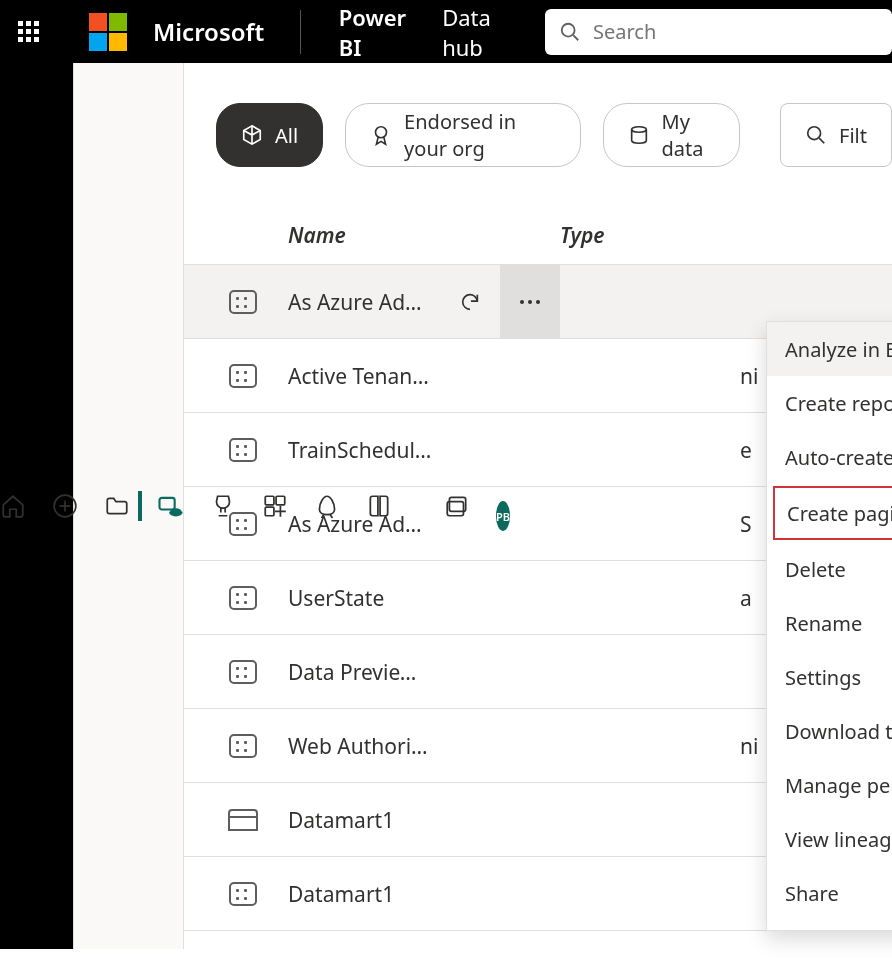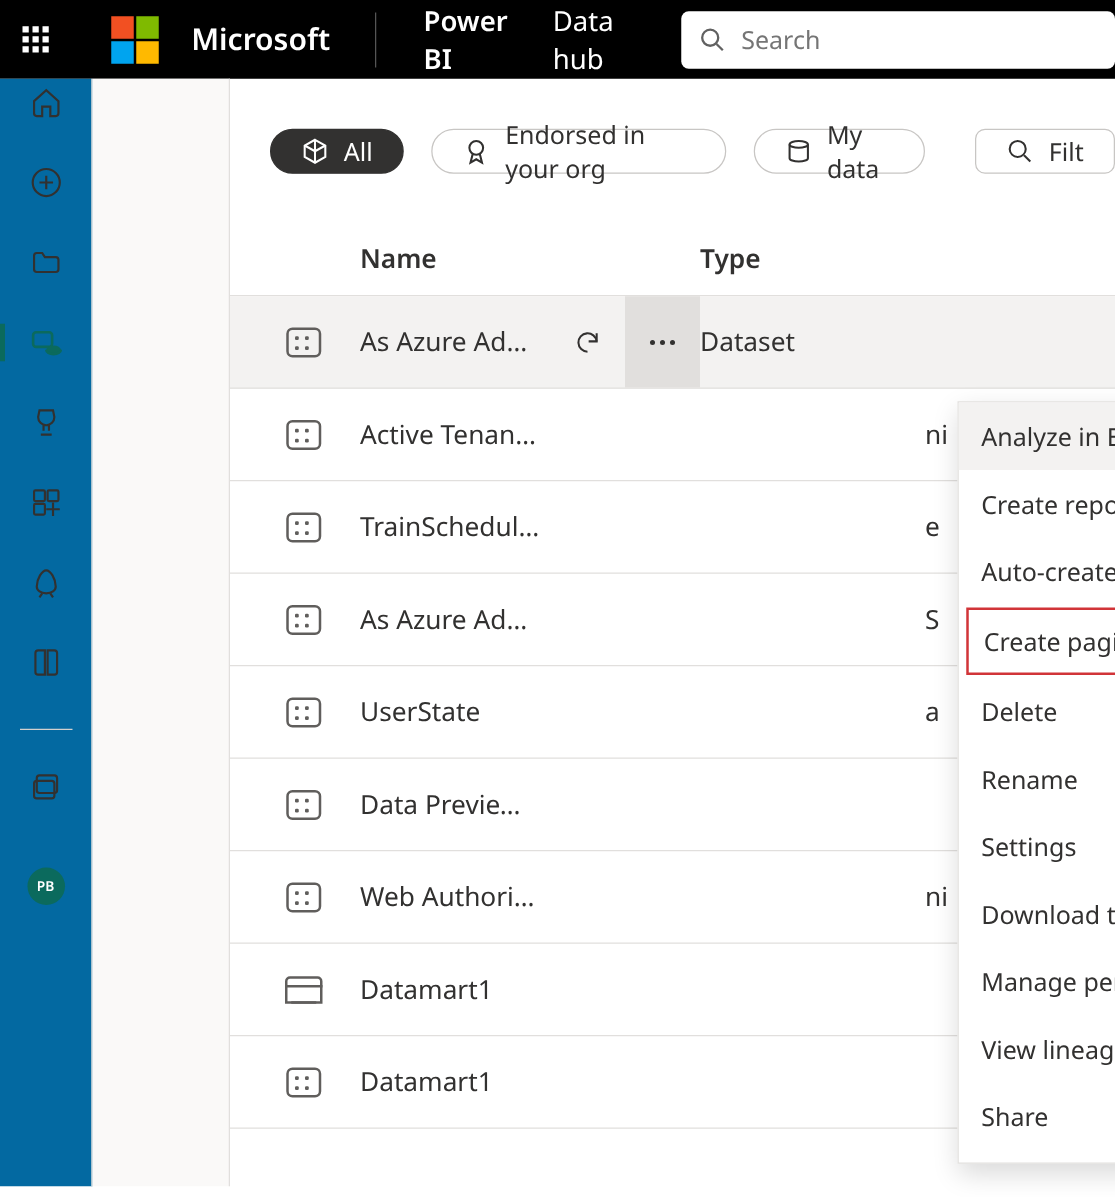--- a/index.html
+++ b/index.html
@@ -53,24 +53,24 @@
     border: none; outline: none; font-size: 20px; color: #616161; flex: 1;
   }
 
   .body { display: flex; height: calc(958px - 72px); }
 
   
   .rail {
     width: 74px;
     border-right: 1px solid #e1dfdd;
     display: flex;
-    flex-direction: column;
+    flex-direction: row;
     align-items: center;
     gap: 26px;
-    background: #0369a1;
+    background: #000000;
   }
   .rail .nav-item {
     width: 38px; height: 38px;
     display: flex; align-items: center; justify-content: center;
     color: #323130;
     position: relative;
     cursor: pointer;
   }
   .rail .nav-item.active { color: #0b6a5d; }
   .rail .nav-item.active::before {
@@ -96,21 +96,21 @@
   .blank-col { width: 110px; background: #faf9f8; border-right: 1px solid #e1dfdd; }
 
   .main { flex: 1; padding: 40px 0 0 0; position: relative; }
 
   .pillbar {
     display: flex;
     gap: 22px;
     padding-left: 32px;
   }
   .pill {
-    height: 36px;
+    height: 64px;
     border-radius: 24px;
     border: 1px solid #c8c6c4;
     background: #fff;
     display: flex; align-items: center; gap: 12px;
     padding: 0 24px;
     font-size: 20px;
     color: #323130;
     cursor: pointer;
   }
   .pill.active { background: #323130; color: #fff; border-color: #323130; }
@@ -120,21 +120,21 @@
     margin-top: 38px;
     width: 100%;
   }
   .th-row, .tr {
     display: grid;
     grid-template-columns: 90px 1fr 60px 60px 180px 1fr;
     align-items: center;
     border-bottom: 1px solid #e1dfdd;
     padding-left: 14px;
   }
-  .th-row { height: 60px; font-size: 21px; font-weight: 600; color: #323130; }
+  .th-row { height: 60px; font-size: 21px; font-weight: 600; color: #323130; font-style: italic; }
   .tr { height: 74px; font-size: 21px; color: #323130; }
   .tr.hover { background: #f3f2f1; }
   .tr.hover .more-cell { background: #e1dfdd; }
   .th-row .th-name { grid-column: 2 / span 3; }
   .cell-icon { display: flex; justify-content: center; }
   .more-cell { height: 100%; display:flex; align-items:center; justify-content:center; cursor:pointer; }
 
   .name-cell { white-space: nowrap; overflow: hidden; text-overflow: ellipsis; padding-right: 8px; }
 
   
@@ -340,21 +340,20 @@
                   <path d="M20 4v7h-7"></path>
                 </svg>
               </div>
               <div class="more-cell">
                 <svg width="22" height="6" viewBox="0 0 22 6">
                   <circle cx="3" cy="3" r="2" fill="#323130"></circle>
                   <circle cx="11" cy="3" r="2" fill="#323130"></circle>
                   <circle cx="19" cy="3" r="2" fill="#323130"></circle>
                 </svg>
               </div>
-              <div>Dataset</div>
             </div>
             <div class="tr">
               <div class="cell-icon">
                 <div class="ds-ico"></div>
               </div>
               <div class="name-cell">Active Tenants &amp; Renders</div>
               <div class="cell-icon"></div>
               <div class="more-cell"></div>
               <div></div>
               <div>ni</div>

